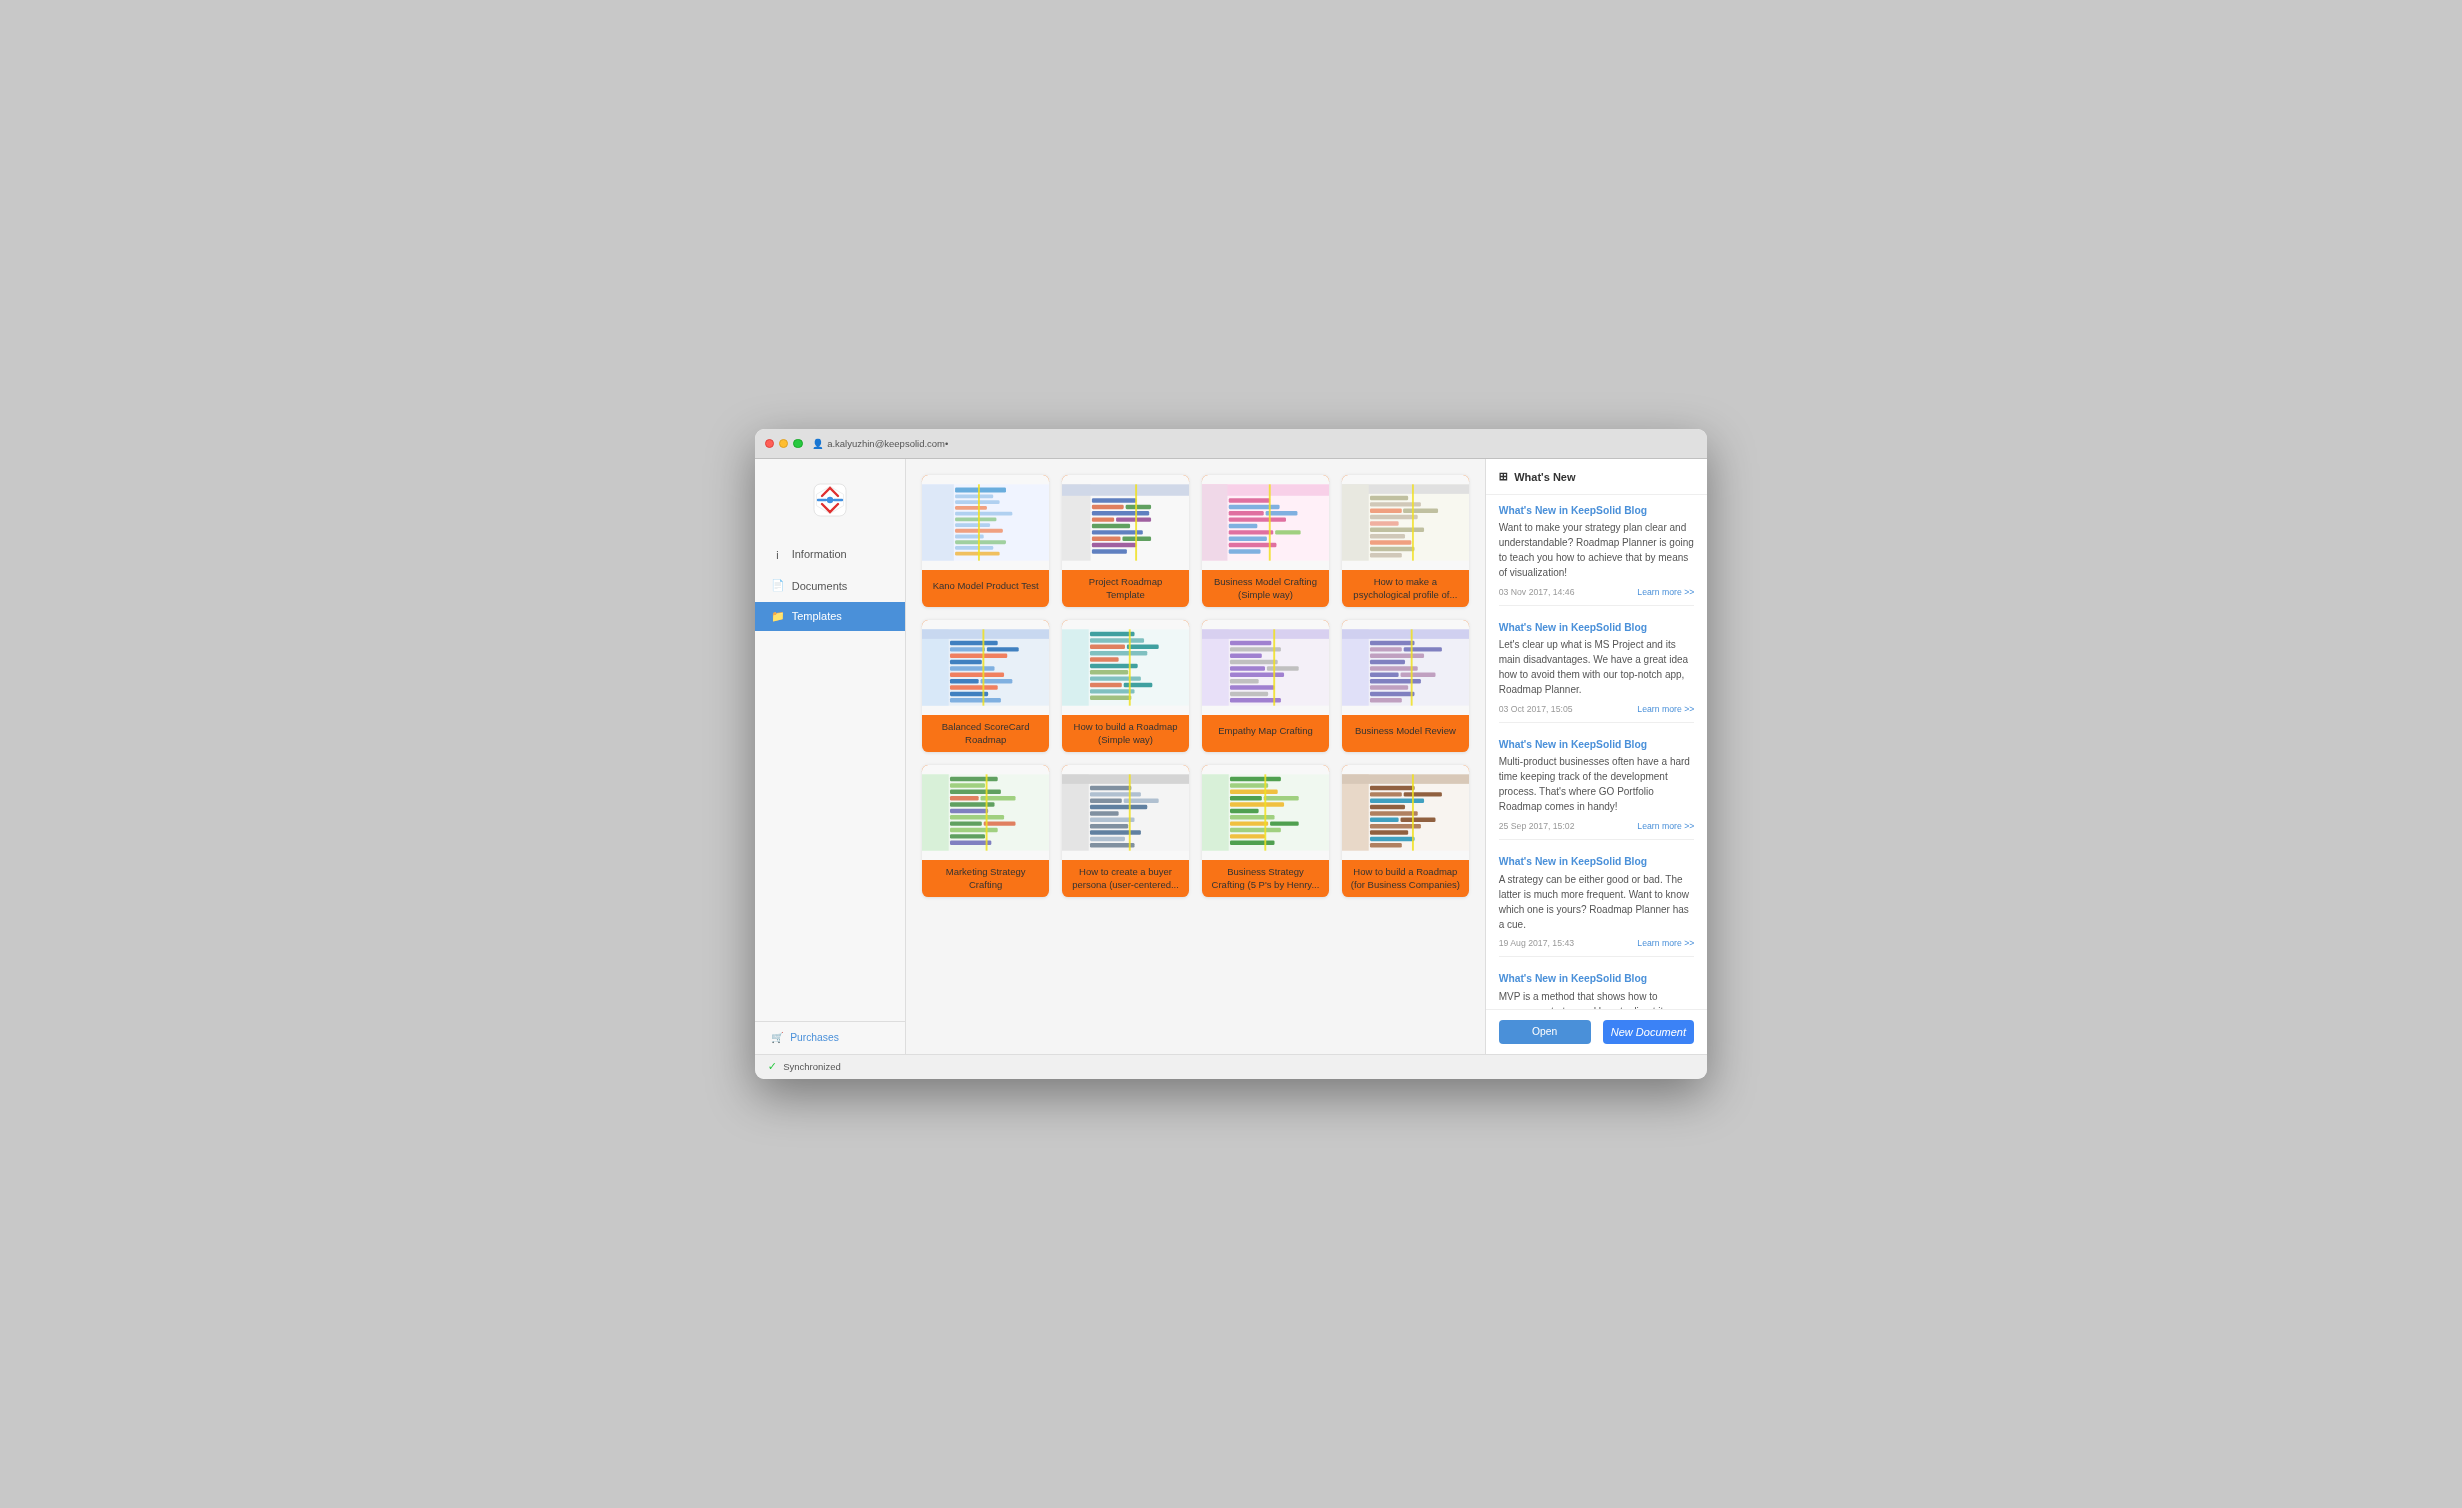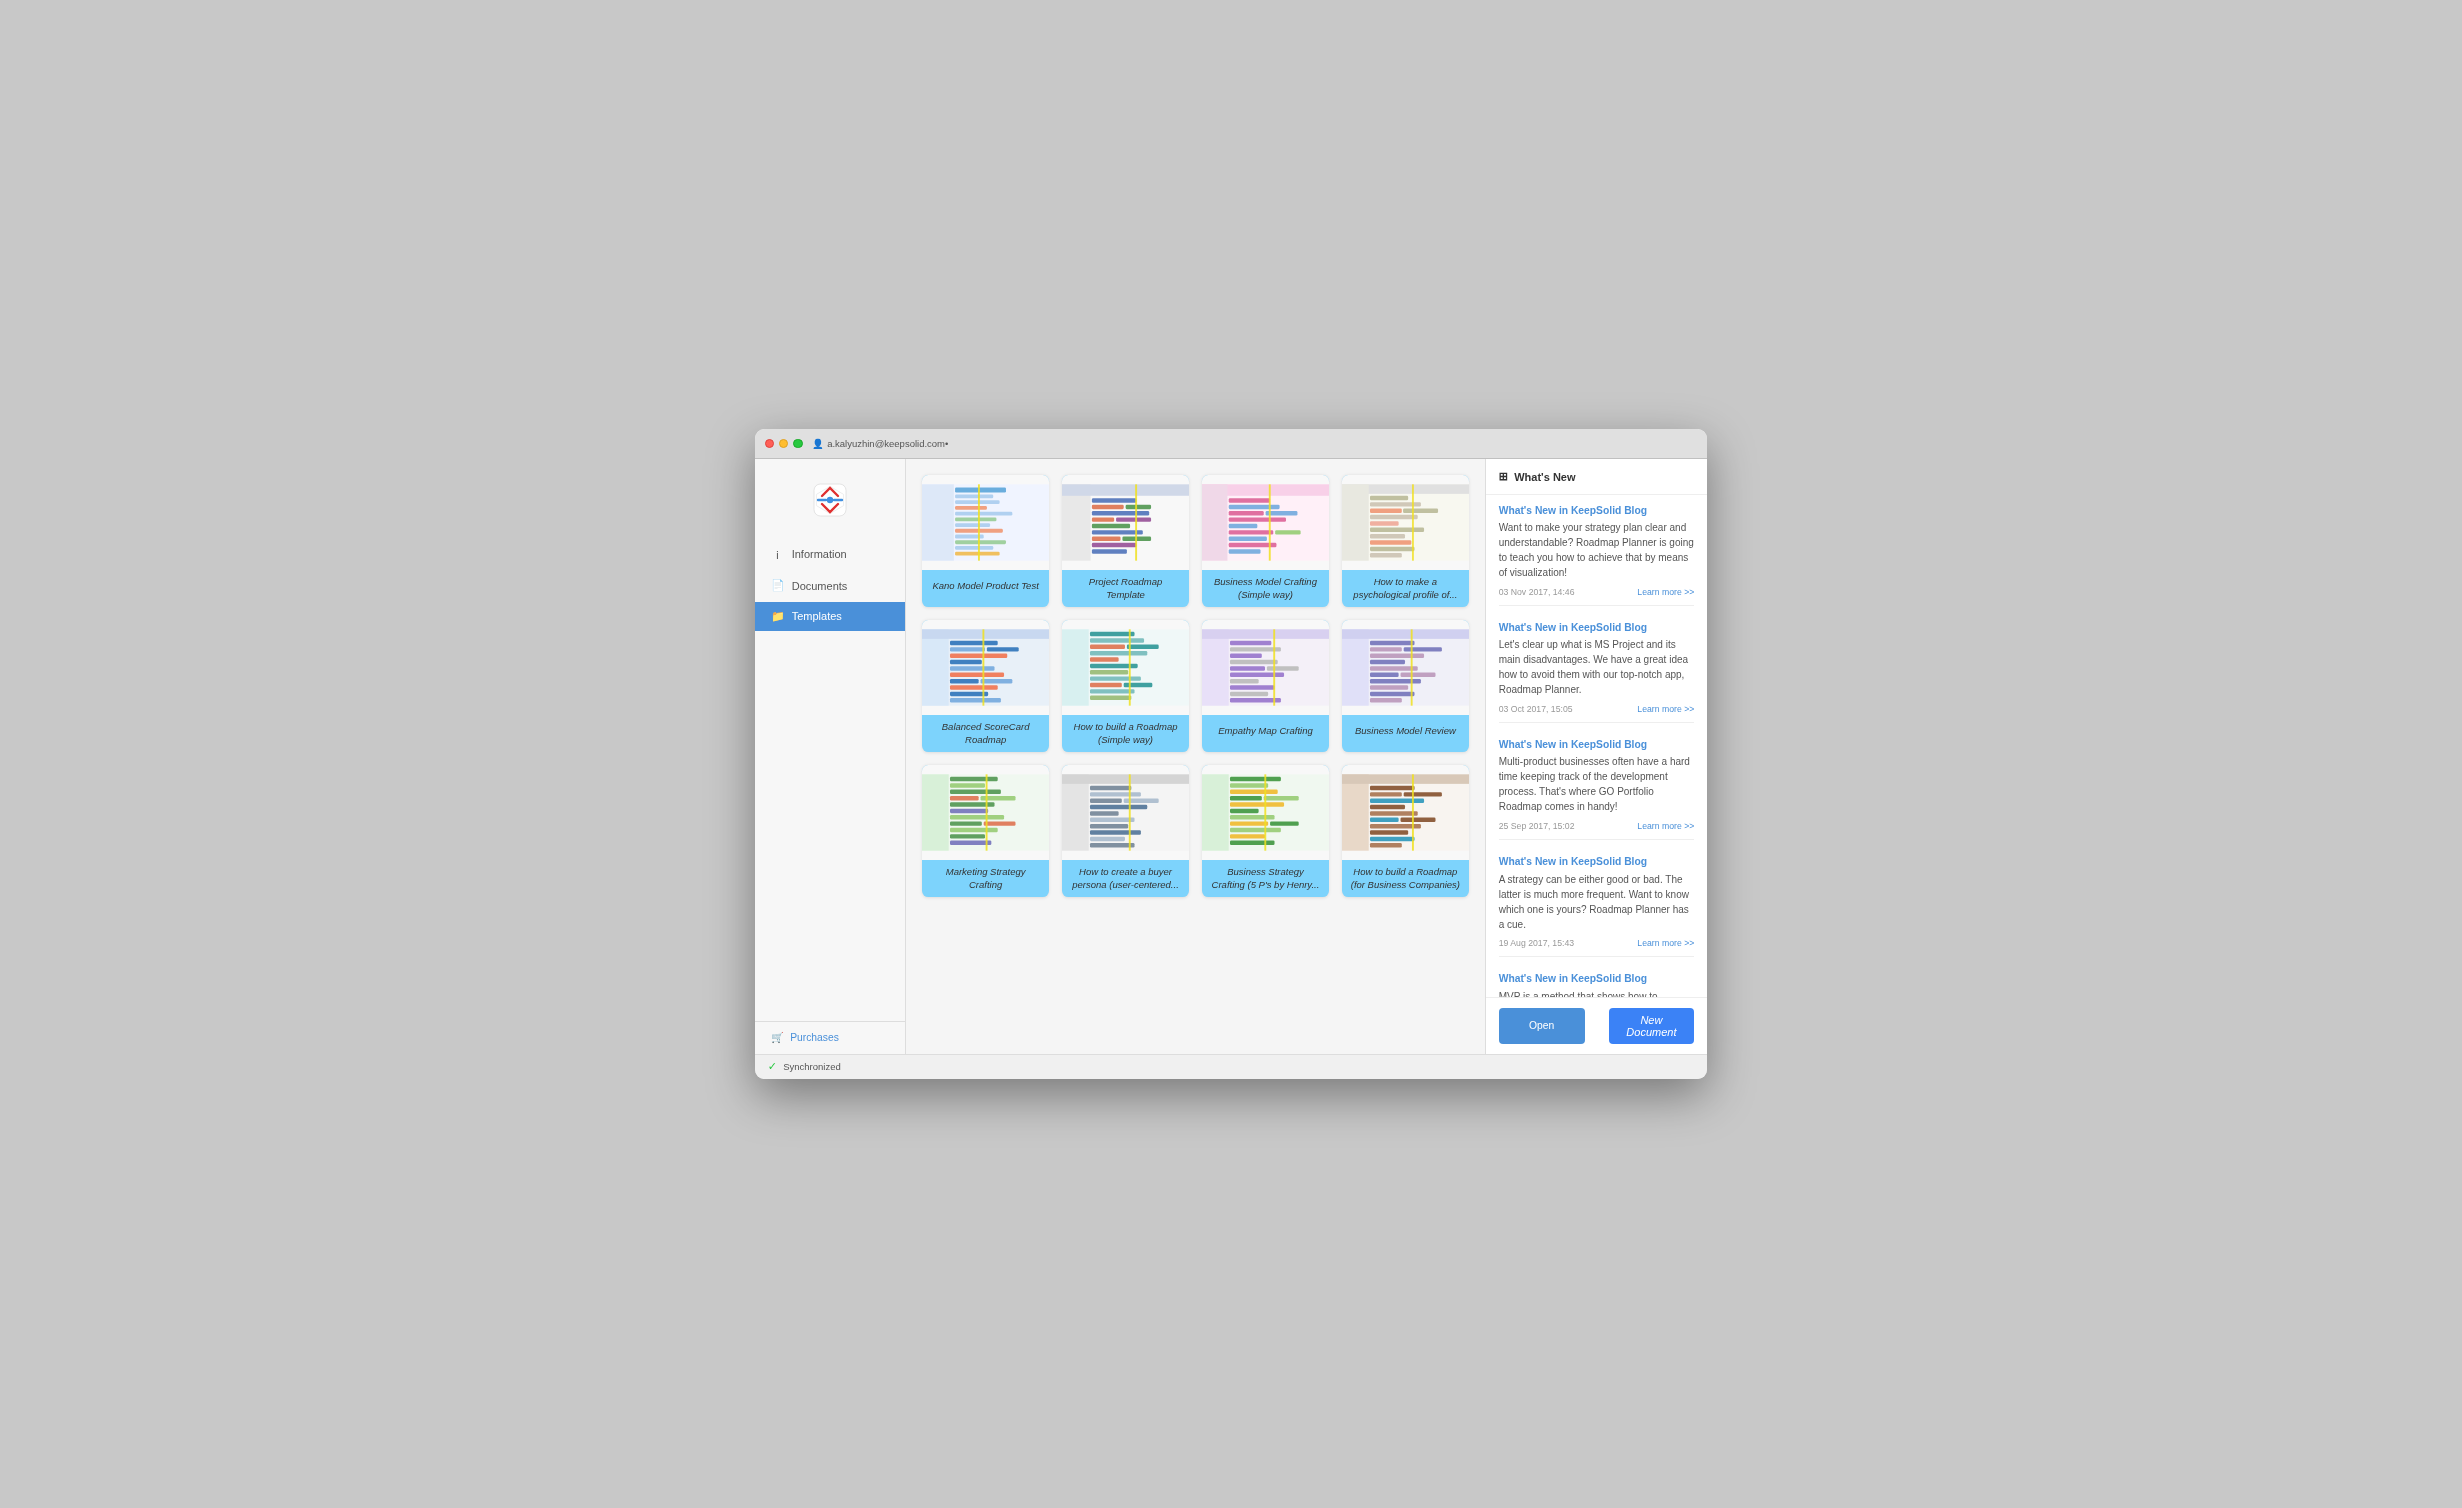--- a/index.html
+++ b/index.html
@@ -121,27 +121,26 @@
       overflow-y: auto;
       padding: 16px;
       background: #f5f5f5;
     }
     .templates-grid {
       display: grid;
       grid-template-columns: repeat(4, 1fr);
       gap: 12.7px;
     }
     .template-card {
-      background: #7dd3fc;
+      background: #f97316;
       border-radius: 6.3px;
       overflow: hidden;
       box-shadow: 0 0.8px 3.2px rgba(0,0,0,0.1);
       cursor: pointer;
       transition: box-shadow 0.2s;
-      font-style: italic;
     }
     .template-preview {
       width: 100%;
       height: 95px;
       overflow: hidden;
       position: relative;
     }
     .template-preview svg {
       width: 100%;
       height: 100%;
@@ -212,21 +211,21 @@
     }
     .news-item-link {
       font-size: 8.7px;
       color: #4a90d9;
       cursor: pointer;
     }
     .right-panel-footer {
       padding: 9.5px 12.7px;
       border-top: 0.8px solid #eee;
       display: flex;
-      gap: 24px;
+      gap: 12px;
     }
     .btn-open {
       flex: 1;
       padding: 6.3px;
       background: #4a90d9;
       color: white;
       border: none;
       border-radius: 4px;
       font-size: 10.3px;
       cursor: pointer;

